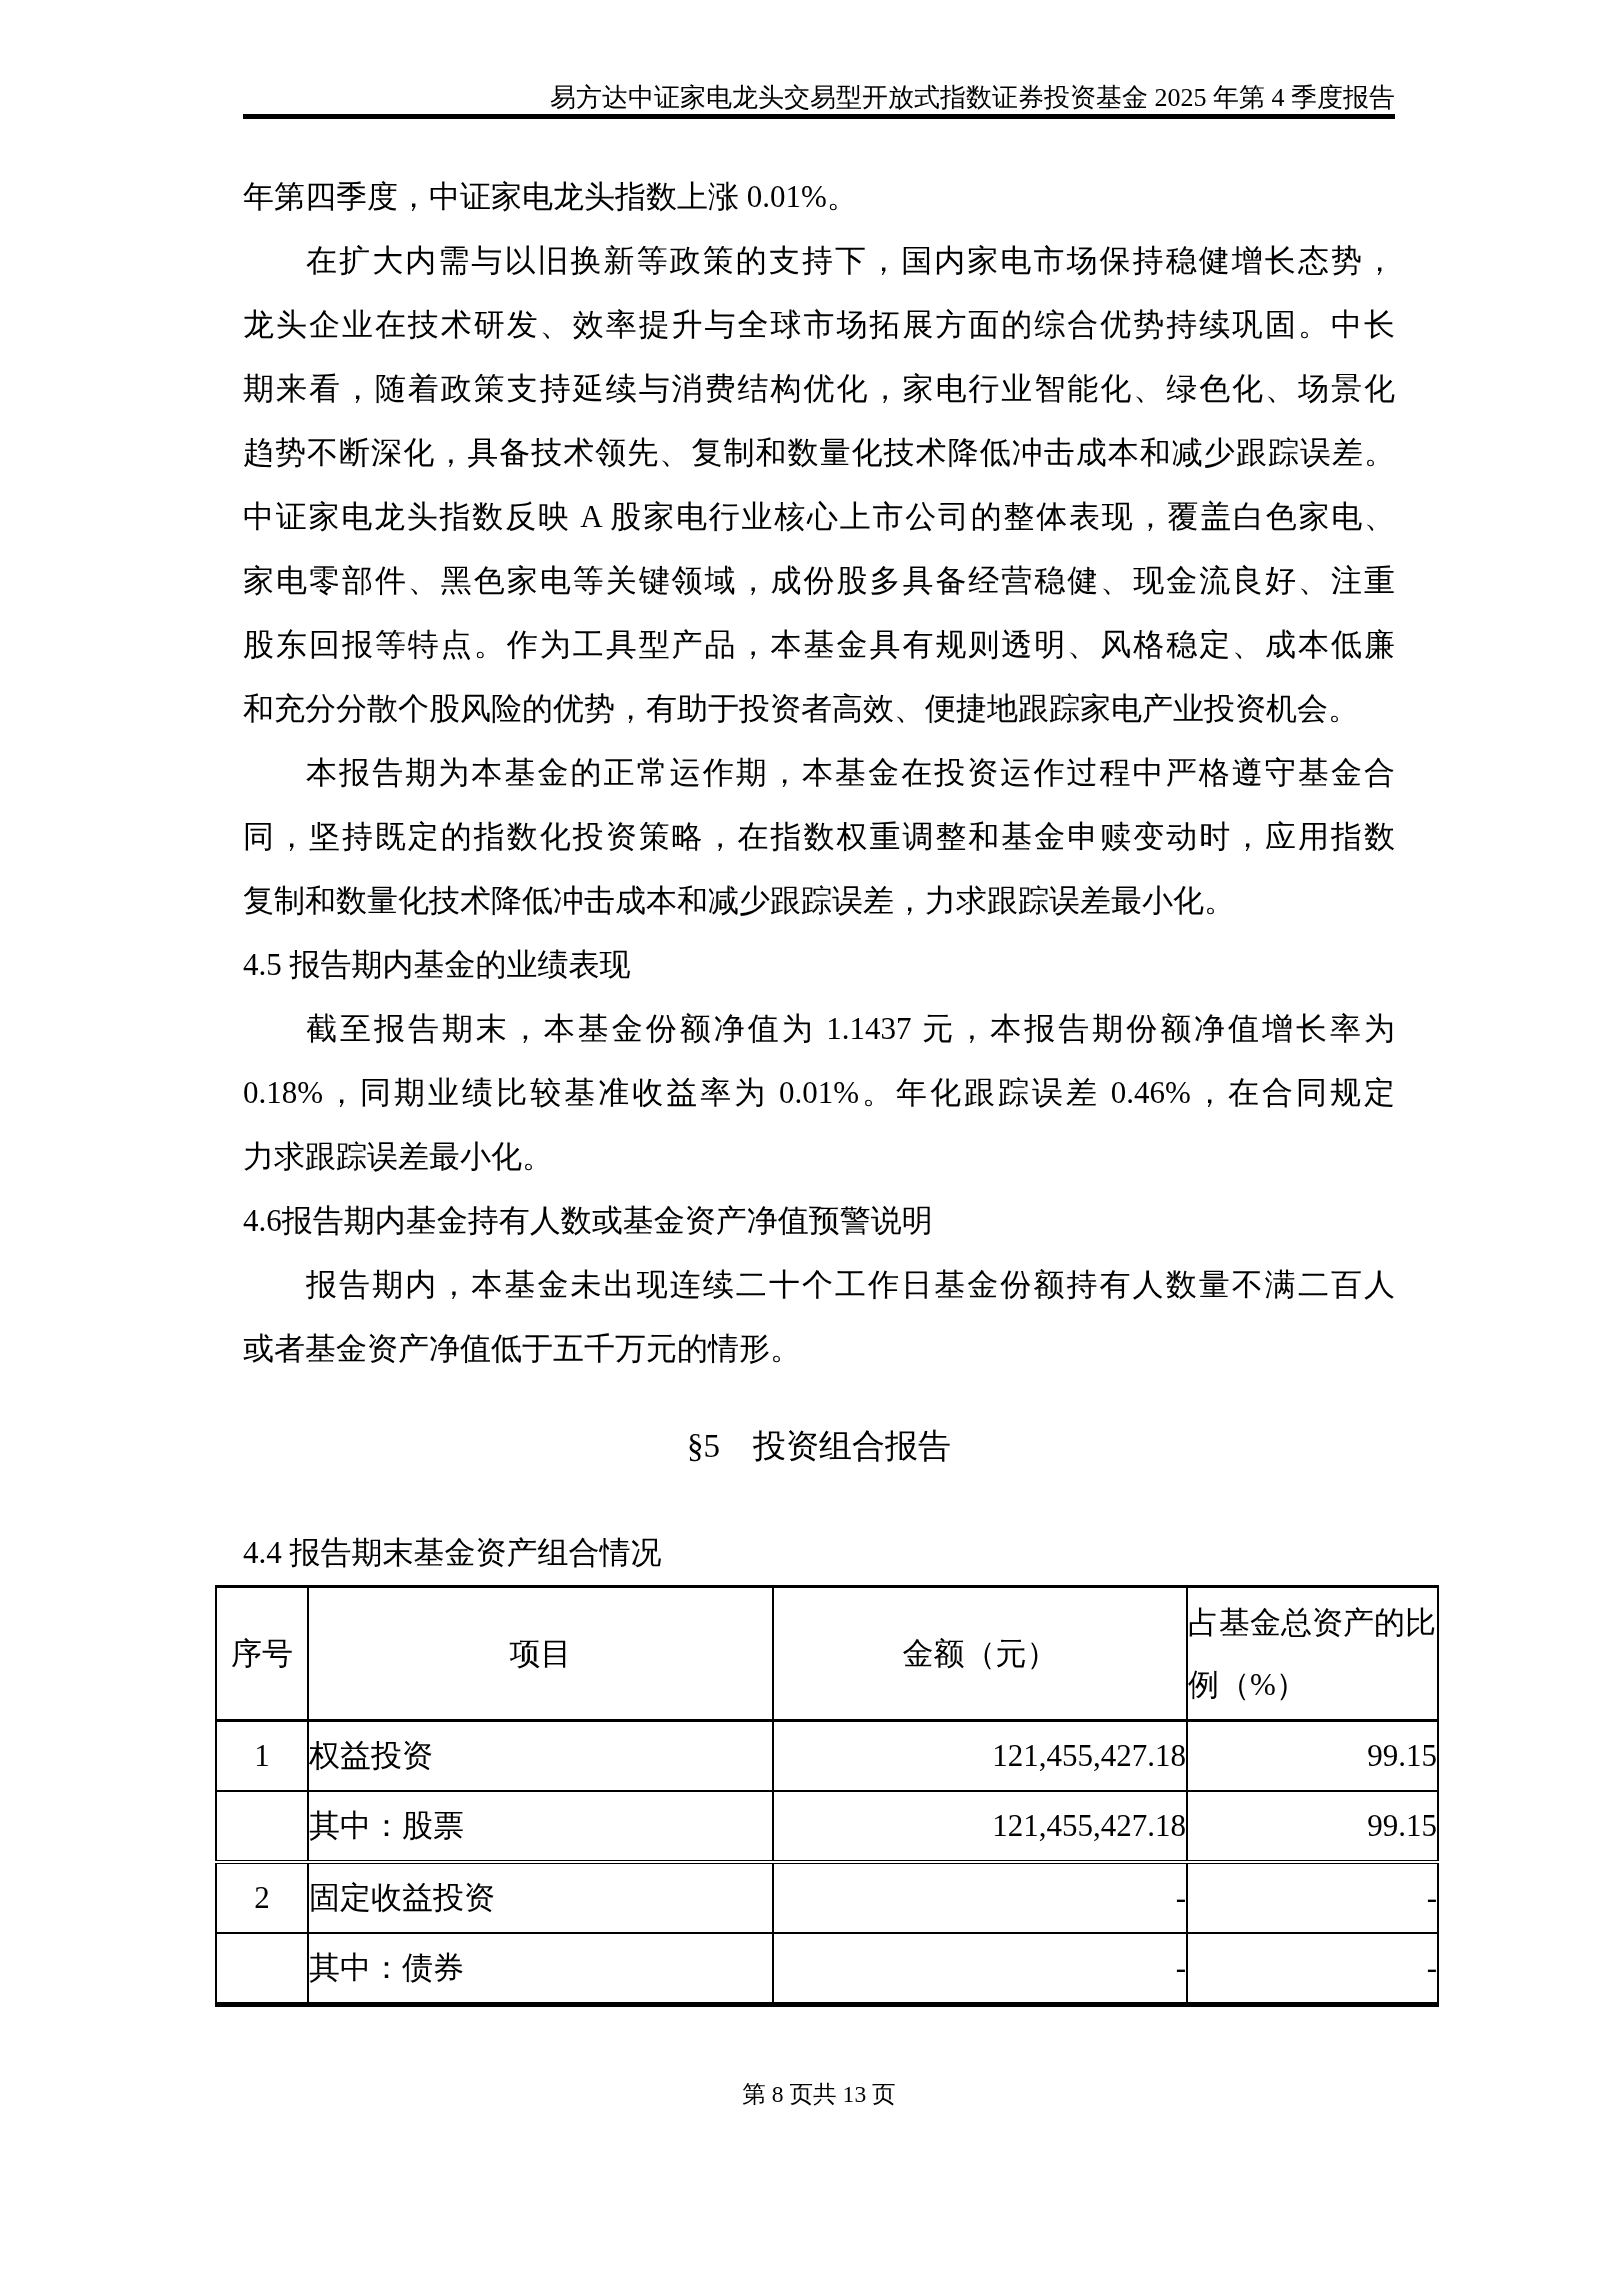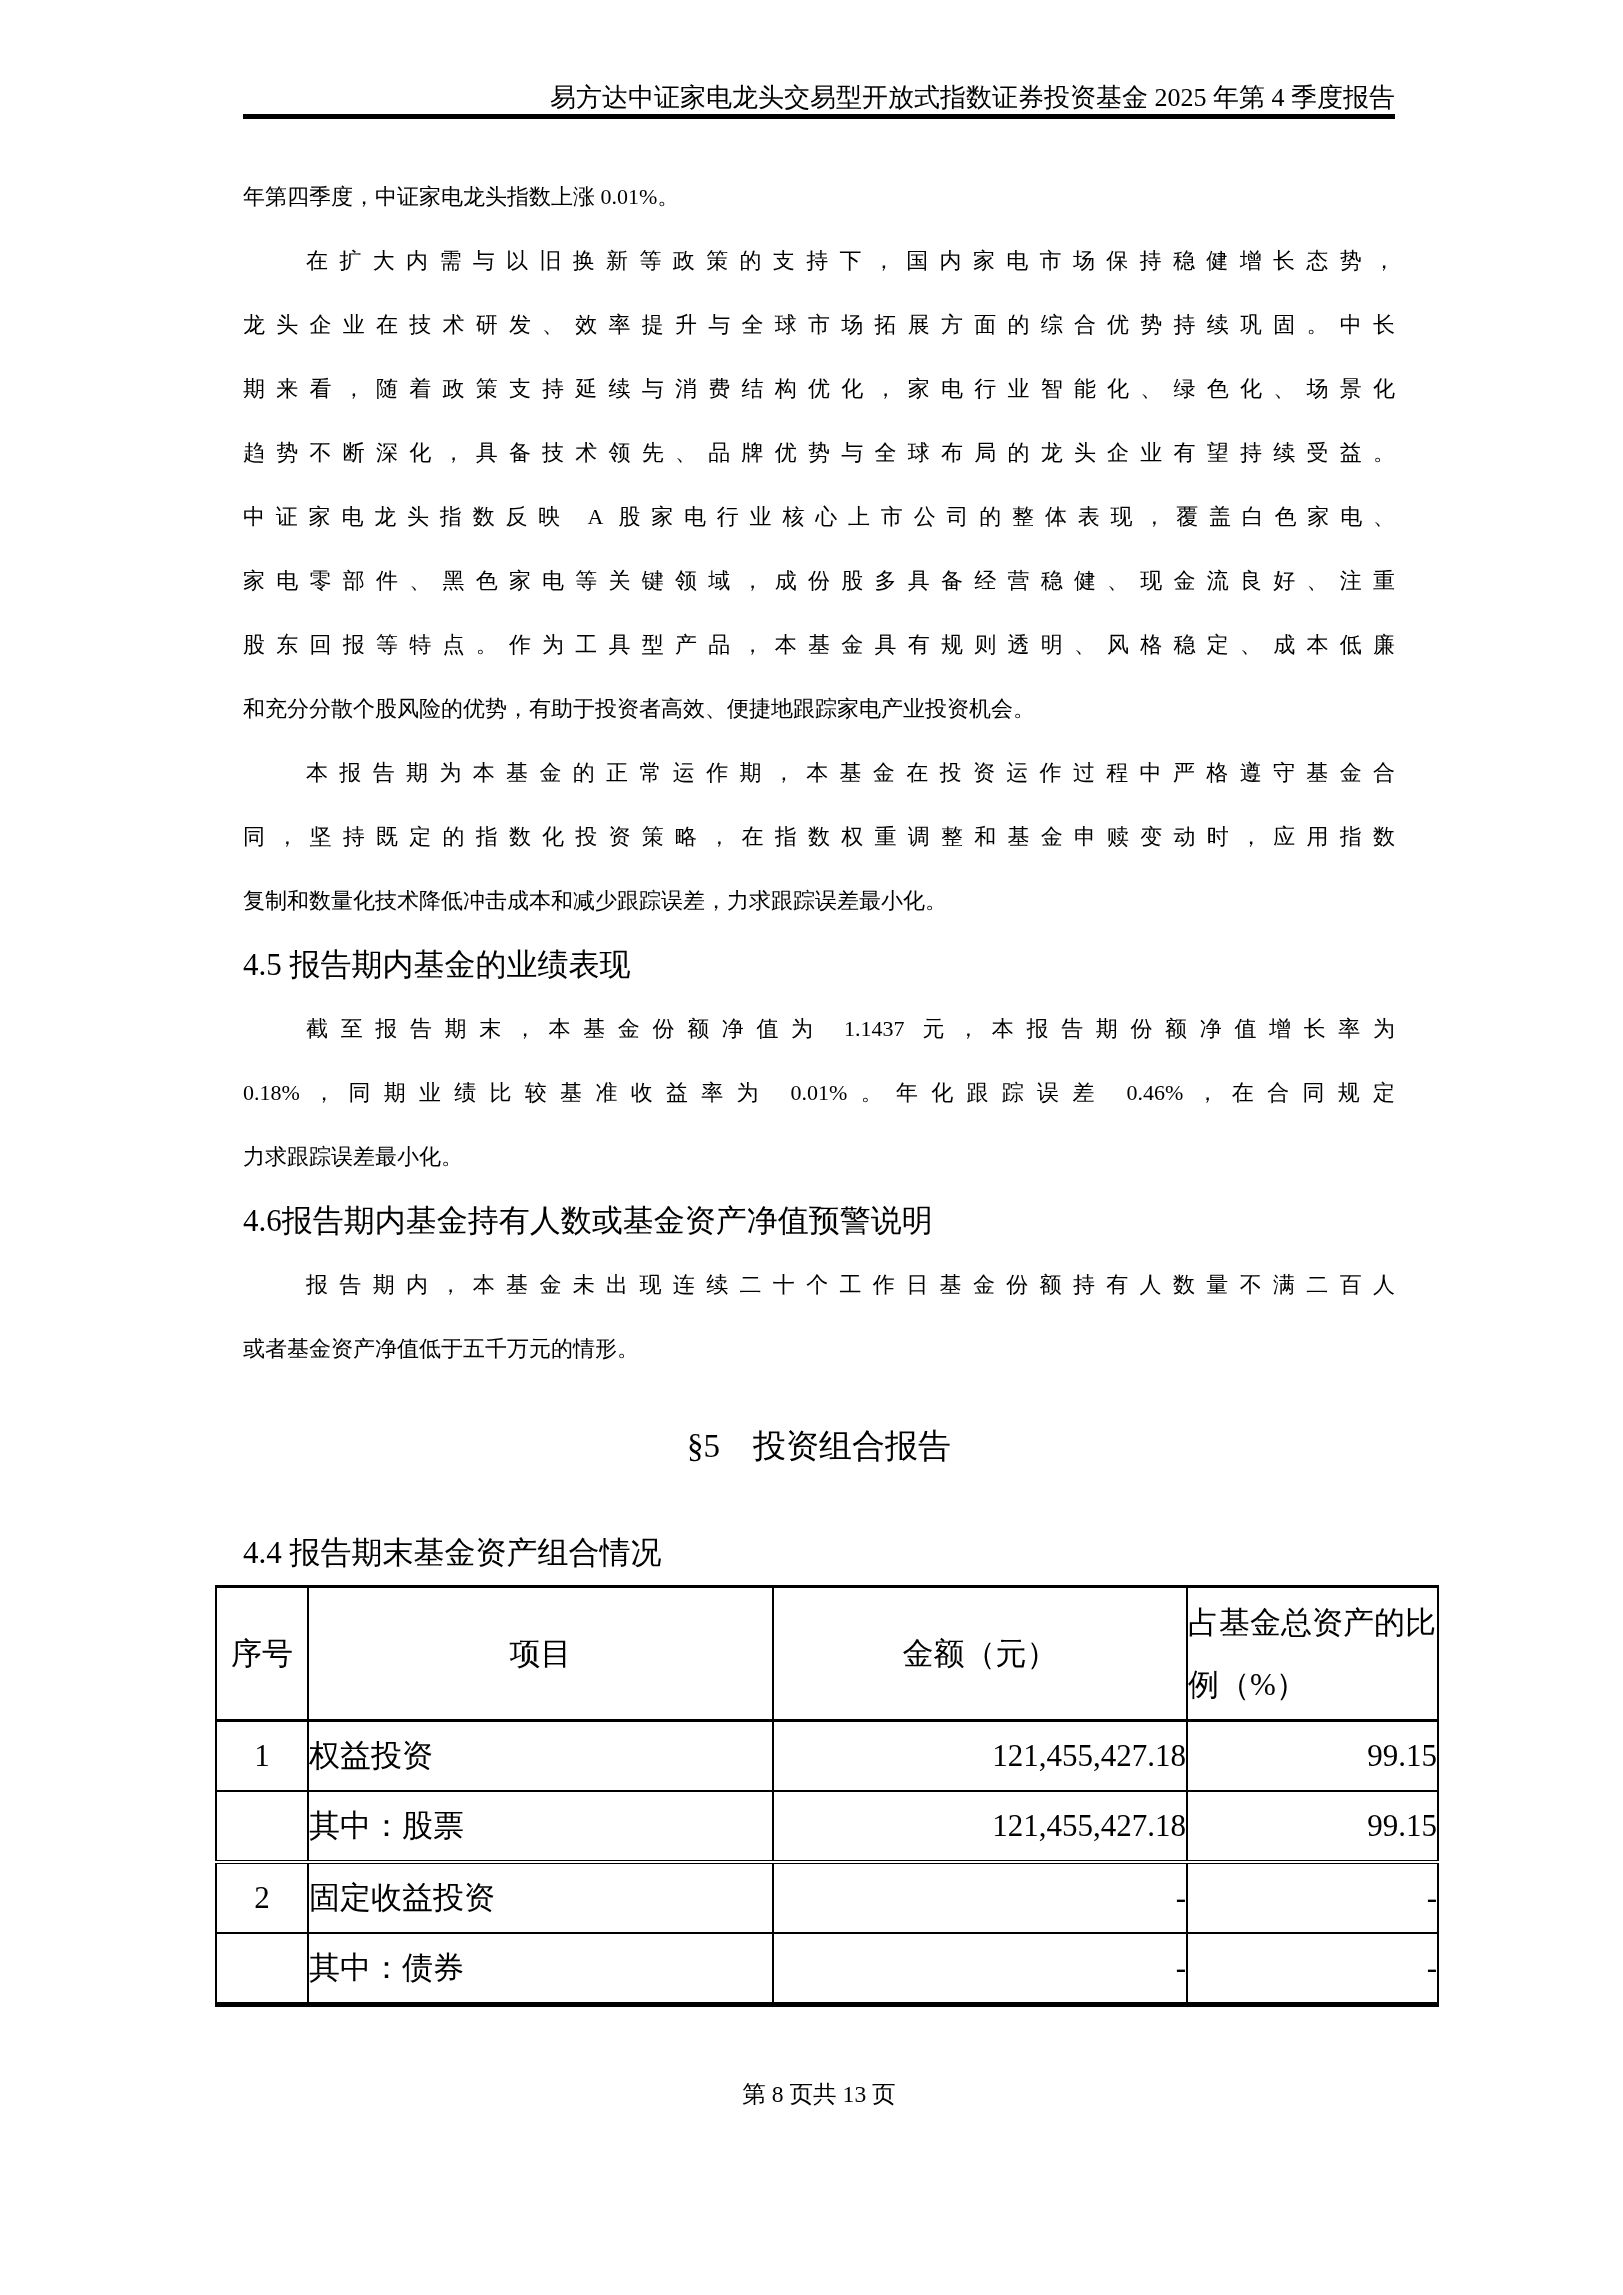--- a/index.html
+++ b/index.html
@@ -21,21 +21,21 @@
     margin-top:82px;
     font-size:26px;
     line-height:31px;
     text-align:right;
     padding-bottom:1.3px;
     border-bottom:5.2px solid #000;
     white-space:nowrap;
   }
   
   .ln{
-    font-size:22px;
+    font-size:31px;
     line-height:64px;
     text-align:justify;
     text-align-last:justify;
     white-space:nowrap;
   }
   .ln.last{
     text-align-last:left;
   }
   .ln.ind{
     text-indent:63px;
@@ -108,21 +108,21 @@
 <div id="page">
   <div id="content">
 
     <div class="pg-header">易方达中证家电龙头交易型开放式指数证券投资基金 2025 年第 4 季度报告</div>
 
     <div class="ln last body-start">年第四季度，中证家电龙头指数上涨 0.01%。</div>
 
     <div class="ln ind">在扩大内需与以旧换新等政策的支持下，国内家电市场保持稳健增长态势，</div>
     <div class="ln">龙头企业在技术研发、效率提升与全球市场拓展方面的综合优势持续巩固。中长</div>
     <div class="ln">期来看，随着政策支持延续与消费结构优化，家电行业智能化、绿色化、场景化</div>
-    <div class="ln">趋势不断深化，具备技术领先、品牌优势与全球布局的龙头企业有望持续受益。</div>
+    <div class="ln">趋势不断深化，具备技术领先、复制和数量化技术降低冲击成本和减少跟踪误差。</div>
     <div class="ln">中证家电龙头指数反映 A 股家电行业核心上市公司的整体表现，覆盖白色家电、</div>
     <div class="ln">家电零部件、黑色家电等关键领域，成份股多具备经营稳健、现金流良好、注重</div>
     <div class="ln">股东回报等特点。作为工具型产品，本基金具有规则透明、风格稳定、成本低廉</div>
     <div class="ln last">和充分分散个股风险的优势，有助于投资者高效、便捷地跟踪家电产业投资机会。</div>
 
     <div class="ln ind">本报告期为本基金的正常运作期，本基金在投资运作过程中严格遵守基金合</div>
     <div class="ln">同，坚持既定的指数化投资策略，在指数权重调整和基金申赎变动时，应用指数</div>
     <div class="ln last">复制和数量化技术降低冲击成本和减少跟踪误差，力求跟踪误差最小化。</div>
 
     <div class="h">4.5 报告期内基金的业绩表现</div>

